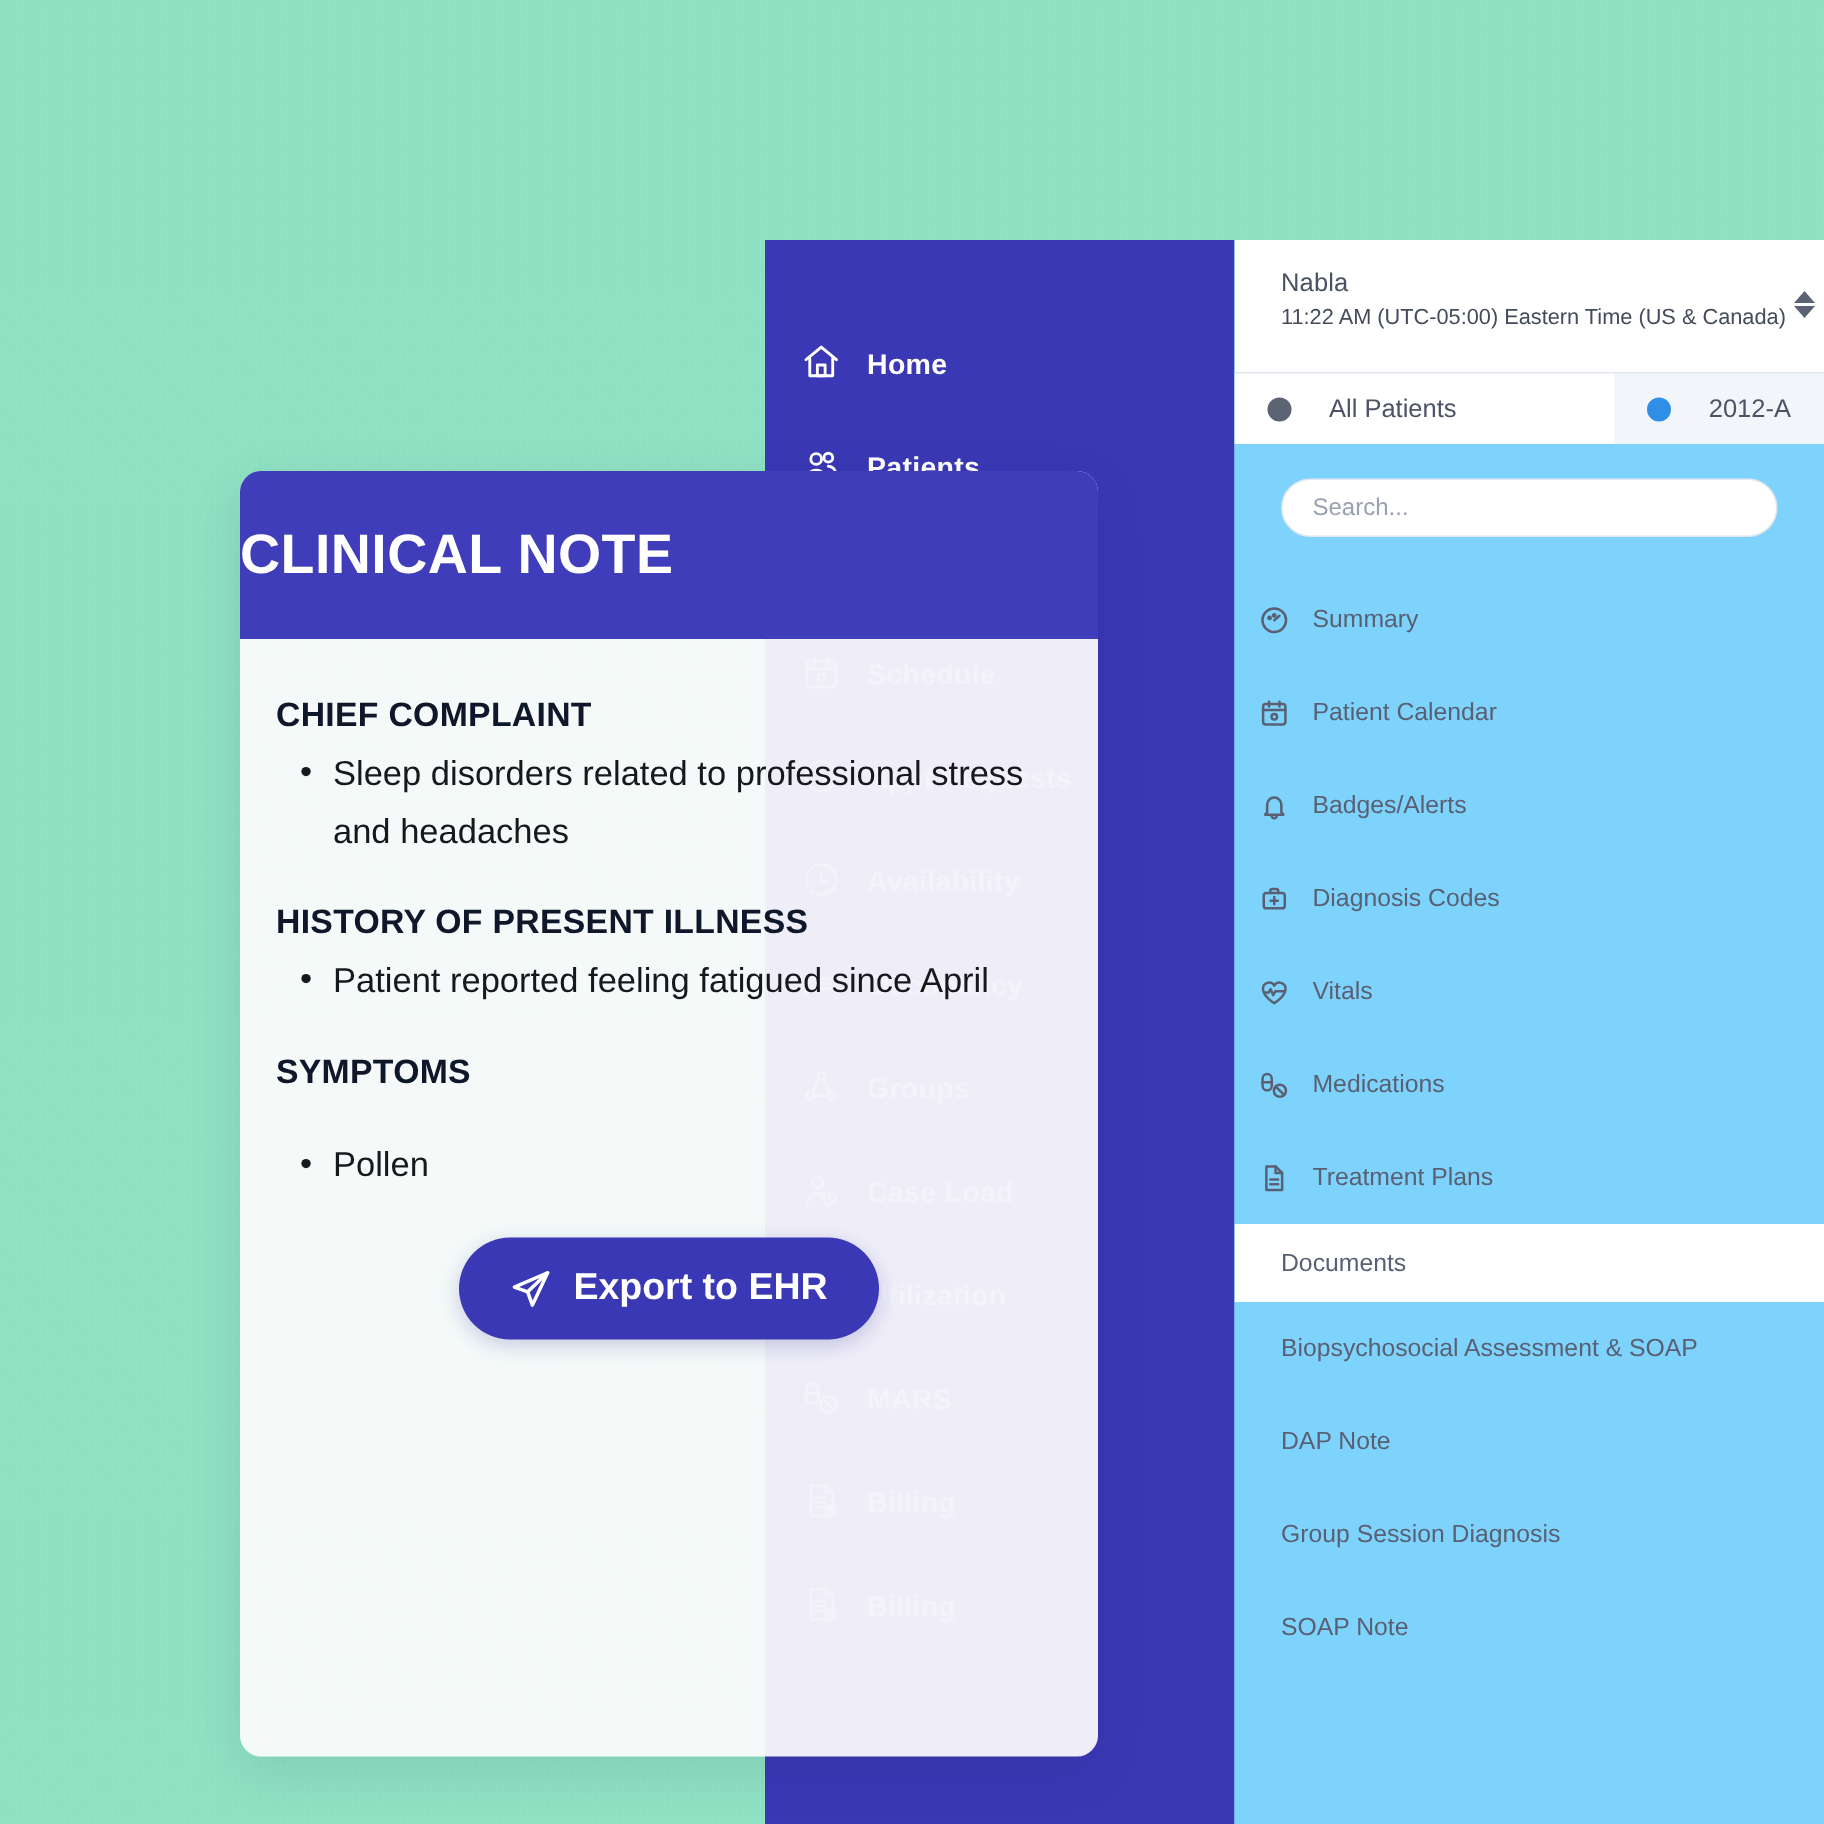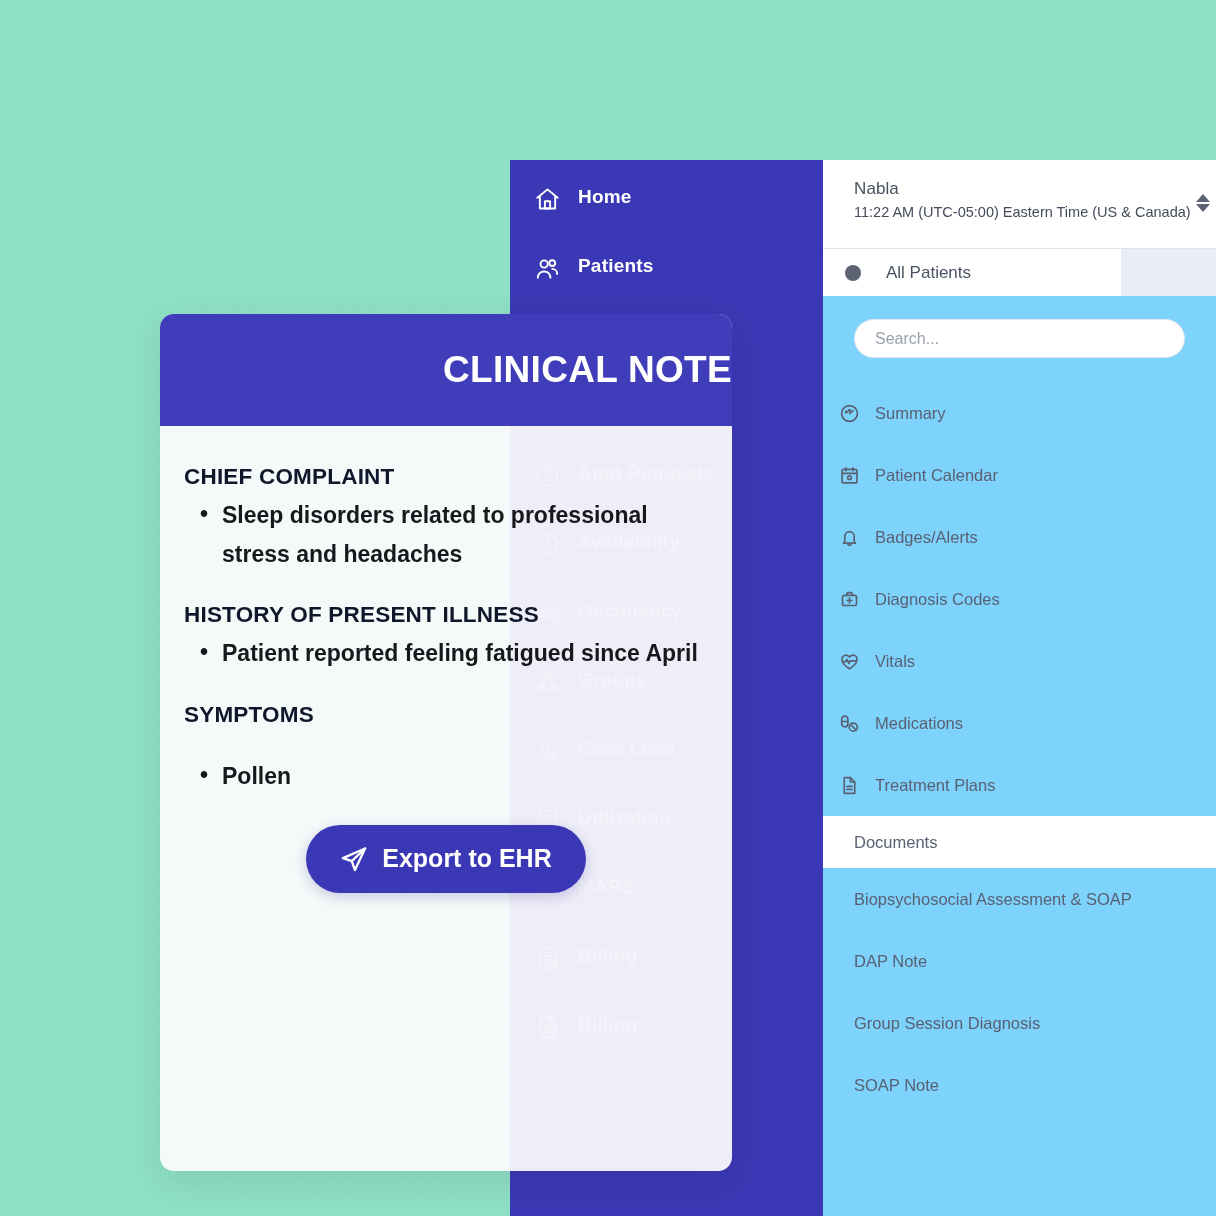--- a/index.html
+++ b/index.html
@@ -37,21 +37,21 @@
   #sidebar {
     position: absolute;
     left: 0; top: 0;
     width: 313px; height: 1056px;
     background: #3b38b5;
     padding-top: 26px;
     overflow: hidden;
   }
   .nav-item {
     display: flex;
-    align-items: flex-start;
+    align-items: flex-end;
     height: 69px;
     padding-left: 24px;
     color: #ffffff;
   }
   .nav-item .nav-ico {
     width: 44px;
     flex: 0 0 44px;
     display: flex;
     align-items: center;
     color: #ffffff;
@@ -164,21 +164,21 @@
     left: 160px; top: 314px;
     width: 572px; height: 857px;
     border-radius: 14px;
     overflow: hidden;
     background: rgba(252,252,253,0.935);
     box-shadow: 0 10px 34px rgba(20,20,60,.10);
   }
   #note-header {
     height: 112px;
     background: rgba(57,54,183,0.965);
-    display: flex; align-items: center; justify-content: flex-end;
+    display: flex; align-items: center; justify-content: flex-start;
   }
   #note-title {
     color: #ffffff;
     font-size: 37px;
     font-weight: bold;
     letter-spacing: .3px;
   }
   #note-body { padding: 38px 24px 0 24px; }
   .sec { margin-bottom: 29px; }
   .sec-title {
@@ -188,21 +188,20 @@
     letter-spacing: .2px;
     margin-bottom: 6px;
   }
   .sec ul { list-style: none; }
   .sec li {
     position: relative;
     padding-left: 38px;
     font-size: 23px;
     line-height: 1.68;
     color: #17181c;
-    font-weight: bold;
   }
   .sec li::before {
     content: "•";
     position: absolute;
     left: 16px; top: -1px;
     font-size: 23px;
     color: #17181c;
   }
   #export-row { display: flex; justify-content: center; margin-top: 12px; }
   #export-btn {
@@ -379,20 +378,24 @@
           <span class="chev up"></span>
           <span class="chev down"></span>
         </div>
       </div>
 
       <div id="tab-strip">
           <div class="tab active">
             <span class="dot" style="background:#5d6373"></span>
             <span>All Patients</span>
           </div>
+          <div class="tab inactive">
+            <span class="dot" style="background:#2f8fe6"></span>
+            <span>2012-A</span>
+          </div>
         </div>
 
       <div id="search-wrap">
         <input id="search-input" type="text" placeholder="Search..." style="">
       </div>
 
       <div id="panel-menu">
           <div class="pm-item">
             <span class="pm-ico">
               <svg width="21" height="21" viewBox="0 0 24 24" fill="none" stroke="currentColor" stroke-width="1.9" stroke-linecap="round" stroke-linejoin="round">

